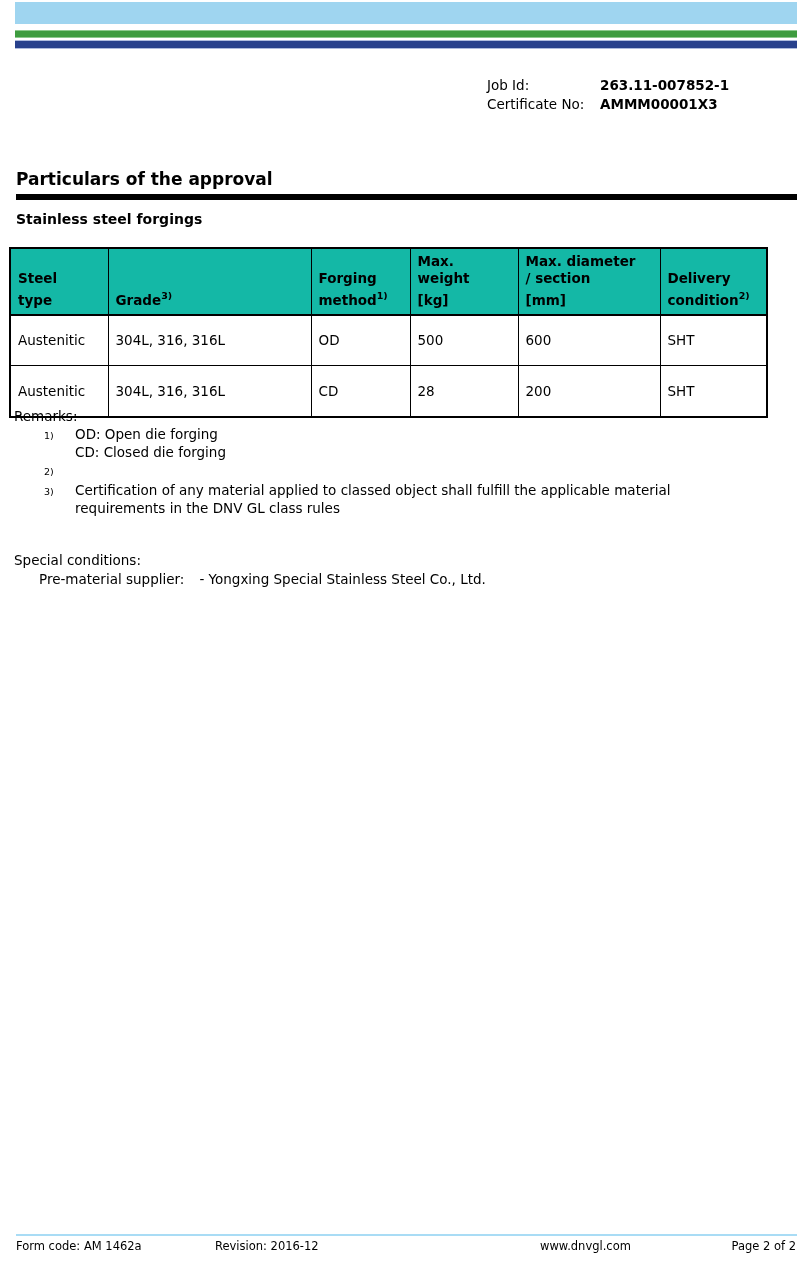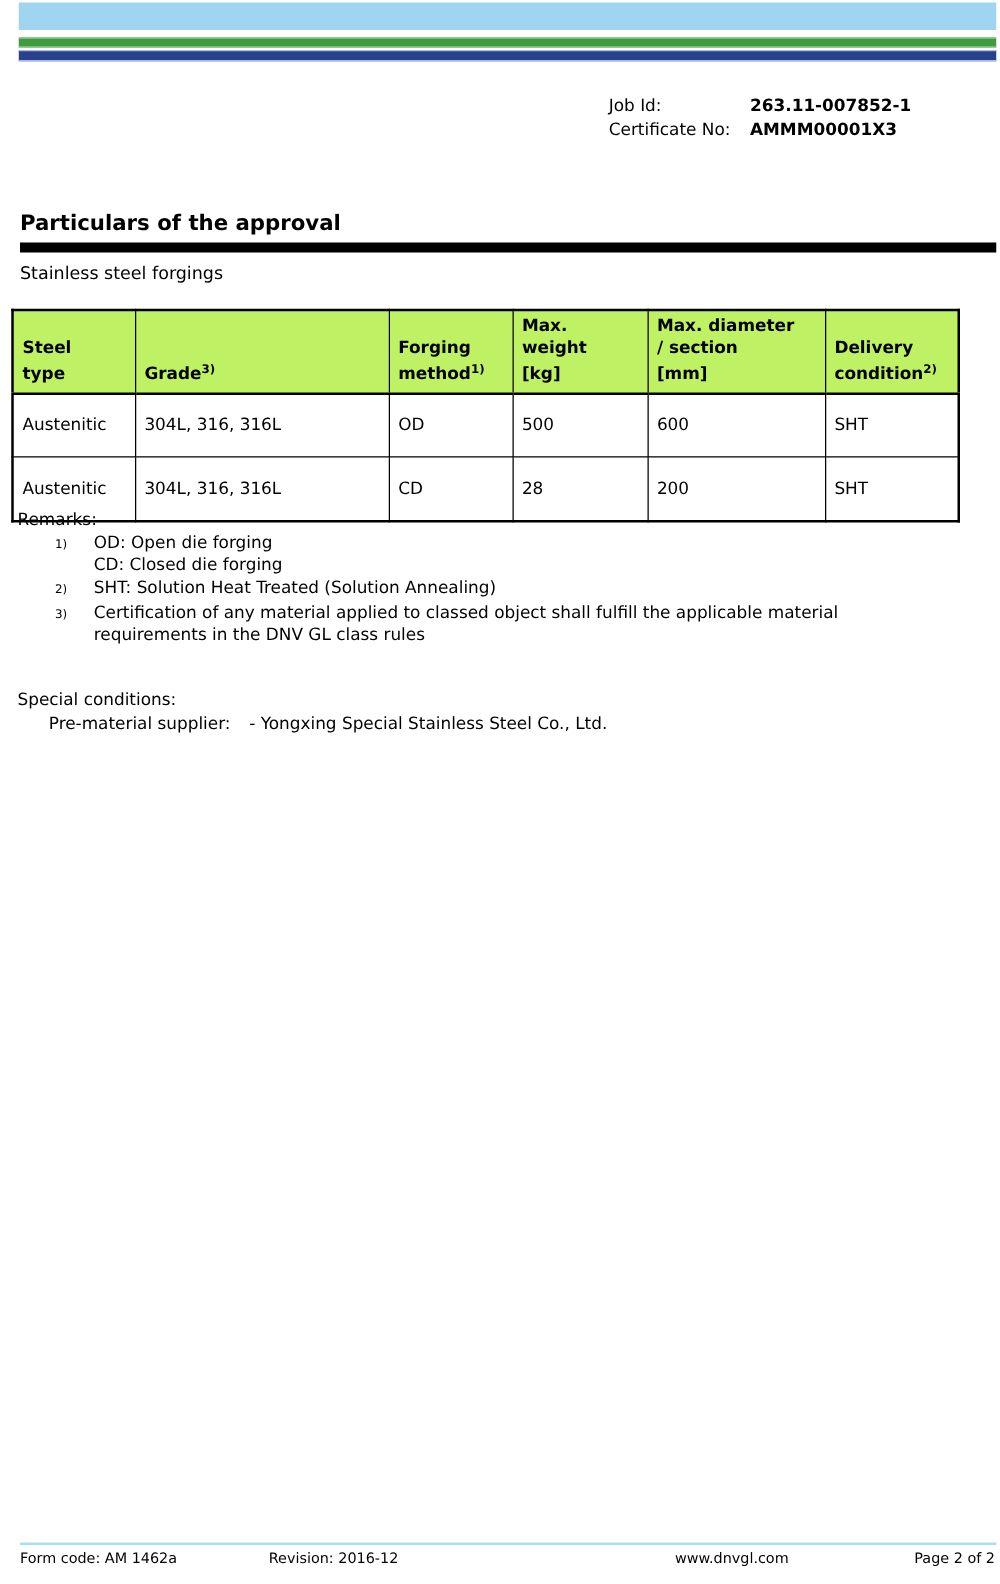--- a/index.html
+++ b/index.html
@@ -18,35 +18,35 @@
   
   .idblock { position:absolute; left:487px; top:76px; line-height:19px; }
   .idrow { display:flex; }
   .idrow .lbl { width:113px; }
   .idrow .val { font-weight:bold; }
 
   
   .page-title {
     position:absolute; left:16px; top:168px; width:781px;
     font-size:17px; font-weight:bold; line-height:22px;
-    padding-bottom:4px; border-bottom:8px solid #000000;
+    padding-bottom:4px; border-bottom:6px solid #000000;
   }
   .sub-title {
     position:absolute; left:16px; top:211px;
-    font-size:14px; font-weight:normal;
+    font-size:14px; font-weight:bold;
   }
 
   
   table.approval {
     position:absolute; left:9px; top:247px; width:757px;
     border-collapse:collapse; table-layout:fixed;
     border:2px solid #000; font-size:13.5px;
   }
   table.approval th {
-    background:#bef264; border:1px solid #000; border-bottom:2px solid #000;
+    background:#14b8a6; border:1px solid #000; border-bottom:2px solid #000;
     font-weight:bold; text-align:left; vertical-align:bottom;
     padding:4px 5px 5px 7px; line-height:17px; white-space:pre-line;
   }
   table.approval td {
     border:1px solid #000; height:51px; vertical-align:middle;
     padding:2px 5px 2px 7px; line-height:18px;
   }
   sup.hdr-sup { font-size:9.5px; font-weight:bold; }
 
   
@@ -137,21 +137,20 @@
 
 <div class="remarks">
   <div>Remarks:</div>
   <div class="fn">
     <span class="fn-sup">1)</span>
     <div class="fn-text">OD: Open die forging
 CD: Closed die forging</div>
   </div>
   <div class="fn">
     <span class="fn-sup">2)</span>
-    <div class="fn-text">SHT: Solution Heat Treated (Solution Annealing)</div>
   </div>
   <div class="fn">
     <span class="fn-sup">3)</span>
     <div class="fn-text">Certification of any material applied to classed object shall fulfill the applicable material requirements in the DNV GL class rules</div>
   </div>
 </div>
 
 <div class="special">
   <div>Special conditions:</div>
   <div class="special-row">

